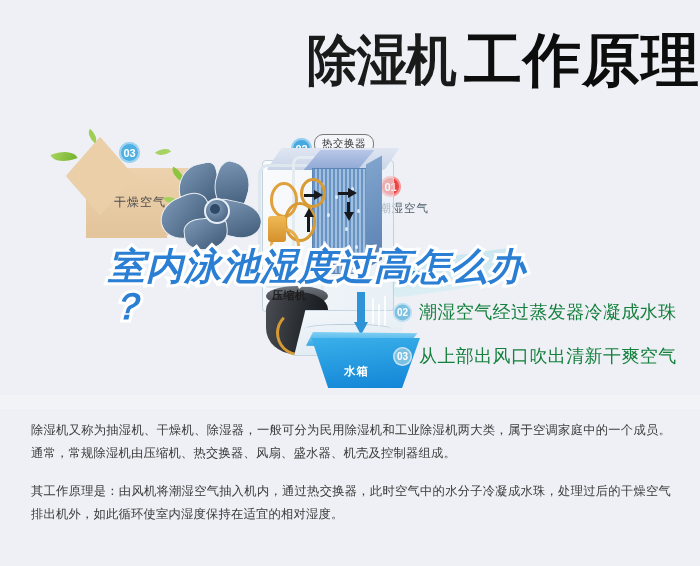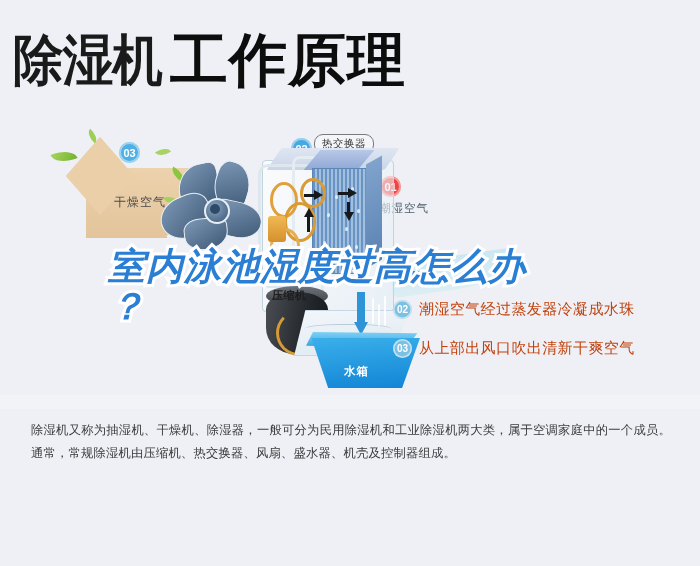--- a/index.html
+++ b/index.html
@@ -8,21 +8,21 @@
     background:#eef0f5;
     font-family:"Liberation Sans","DejaVu Sans",sans-serif;
     -webkit-font-smoothing:antialiased;
   }
   #page{position:relative;width:700px;height:566px;overflow:hidden;background:#eef0f5;}
 
   
   .header{position:absolute;left:0;top:0;width:700px;height:118px;}
   .title-wrap{
     position:absolute;left:0;top:22px;width:700px;
-    text-align:left;white-space:nowrap;text-decoration:underline;
+    text-align:right;white-space:nowrap;text-decoration:underline;
   }
   .title-a{
     font-size:55px;font-weight:bold;color:#1a1a1a;letter-spacing:-1px;
     display:inline-block;transform:scaleX(.92);transform-origin:right center;
     vertical-align:middle;
   }
   .title-b{
     font-size:58px;font-weight:bold;color:#0d0d0d;letter-spacing:1px;
     display:inline-block;vertical-align:middle;margin-left:8px;
   }
@@ -261,21 +261,21 @@
 
   
   .legend{position:absolute;left:393px;top:300px;width:300px;}
   .legend-row{display:flex;align-items:center;margin-bottom:20px;}
   .lbadge{
     width:19px;height:19px;border-radius:50%;flex:0 0 19px;
     background:#7cc0e2;color:#fff;font-size:10px;font-weight:bold;
     display:flex;align-items:center;justify-content:center;
     box-shadow:inset 0 0 0 1.6px rgba(255,255,255,.55);
   }
-  .ltext{margin-left:7px;font-size:15px;color:#c2410c;letter-spacing:.4px;white-space:nowrap;}
+  .ltext{margin-left:7px;font-size:18px;color:#15803d;letter-spacing:.4px;white-space:nowrap;}
 
   
   .bodywrap{position:absolute;left:0;top:395px;width:616px;height:171px;background:#eef0f5;}
   .bodywrap .band{position:absolute;left:0;top:0;width:700px;height:14px;background:#f2f3f7;}
   .para{
     position:absolute;left:31px;width:640px;
     font-size:12.3px;line-height:23px;color:#3a3a3a;letter-spacing:.2px;
     text-align:justify;
   }
   .p1{top:24px;}
@@ -407,15 +407,16 @@
     </div>
     <div class="legend-row">
       <div class="lbadge">03</div>
       <div class="ltext">从上部出风口吹出清新干爽空气</div>
     </div>
   </div>
 
   <div class="bodywrap">
     <div class="band"></div>
     <div class="para p1">除湿机又称为抽湿机、干燥机、除湿器，一般可分为民用除湿机和工业除湿机两大类，属于空调家庭中的一个成员。通常，常规除湿机由压缩机、热交换器、风扇、盛水器、机壳及控制器组成。</div>
+    <div class="para p2">其工作原理是：由风机将潮湿空气抽入机内，通过热交换器，此时空气中的水分子冷凝成水珠，处理过后的干燥空气排出机外，如此循环使室内湿度保持在适宜的相对湿度。</div>
   </div>
 
 </div>
 
 </body></html>

